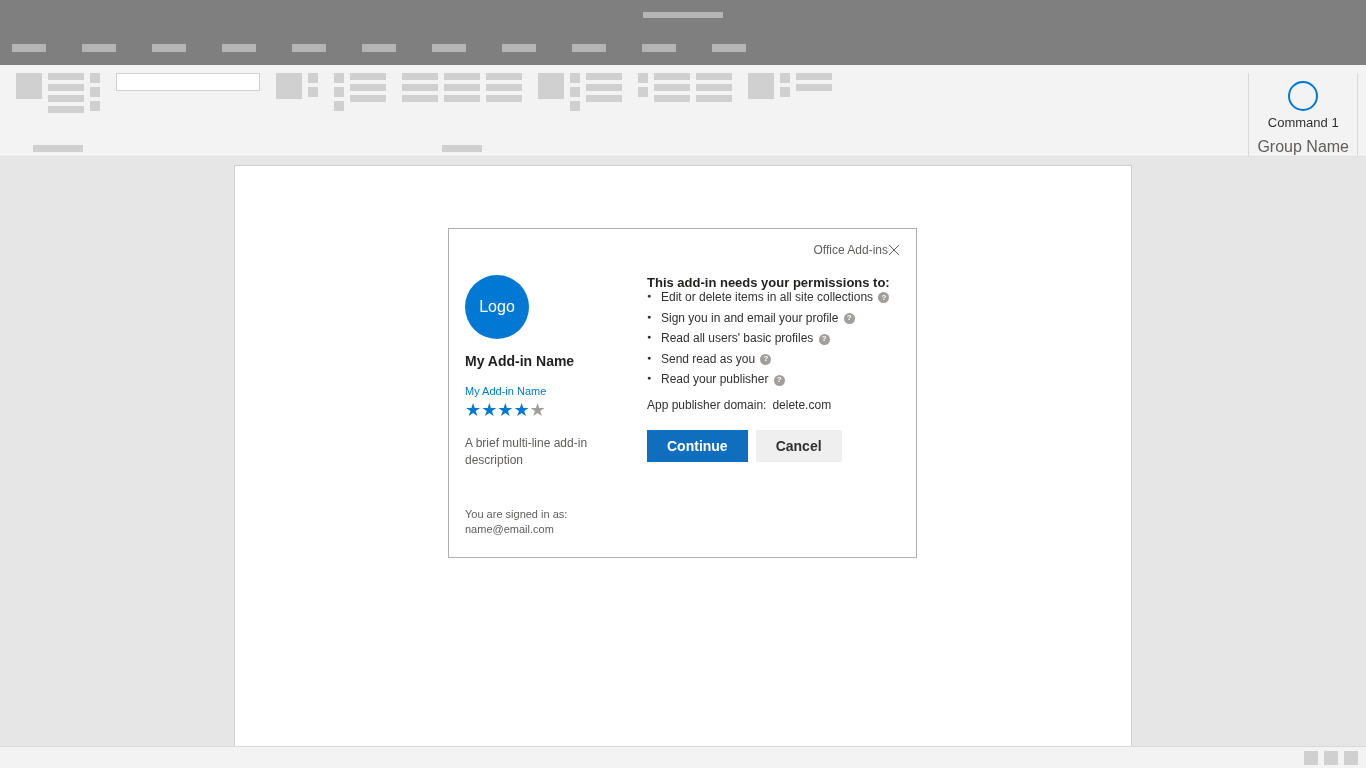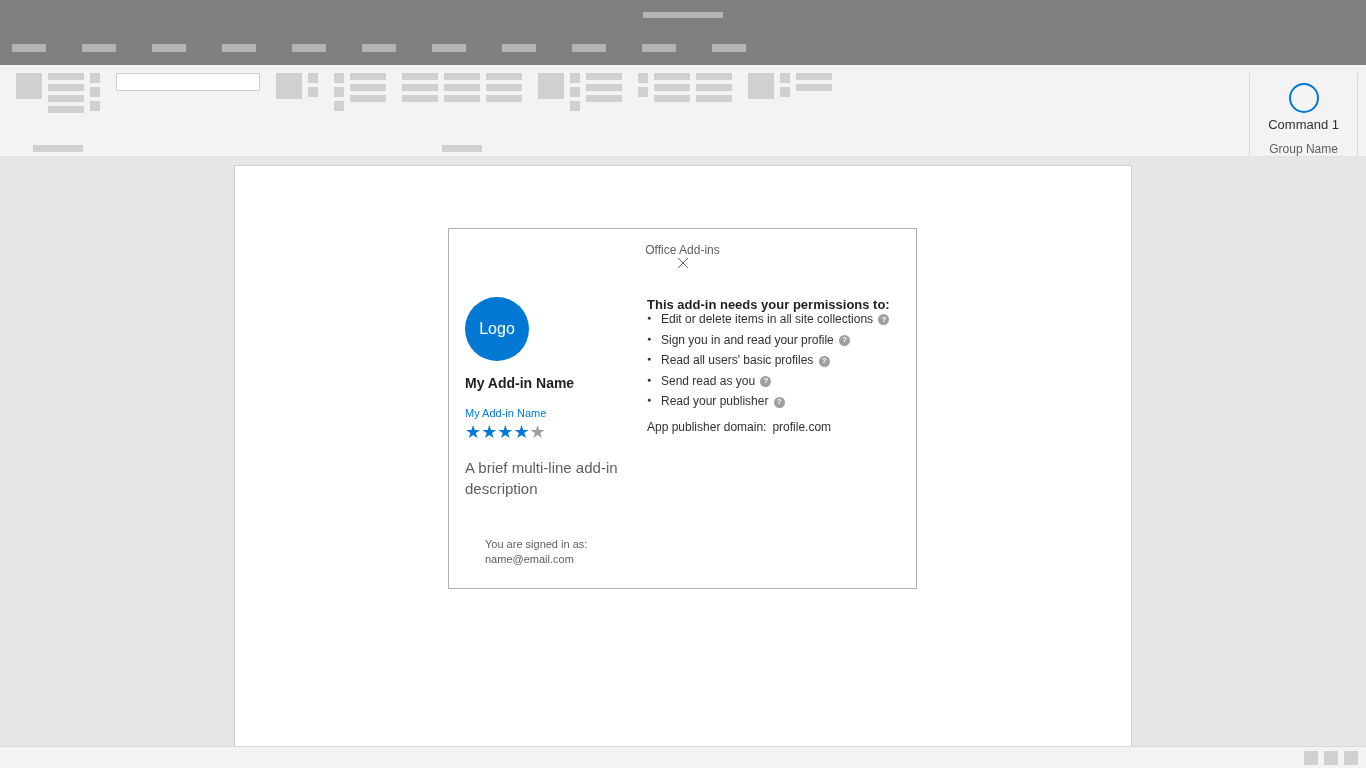--- a/index.html
+++ b/index.html
@@ -21,51 +21,51 @@
 .ph { background: #d0d0d0; }
 .ph.big { width: 26px; height: 26px; }
 .ph.line { width: 36px; height: 7px; }
 .ph.sq { width: 10px; height: 10px; }
 .input-ph { width: 144px; height: 18px; background: #fff; border: 1px solid #d0d0d0; }
 .rg-label { margin-top: auto; margin-bottom: 4px; align-self: center; }
 
 .addin-cmd { display: flex; flex-direction: column; align-items: center; justify-content: center; gap: 2px; height: 100%; padding: 0 10px; }
 .cmd-icon { width: 30px; height: 30px; border-radius: 50%; border: 2px solid #0078d4; }
 .cmd-label { font-size: 13px; color: #323130; margin-top: 2px; }
-.group-name { font-size: 12px; color: #605e5c; }
+.group-name { font-size: 16px; color: #605e5c; }
 .addin-section { margin-left: auto; display: flex; border-left: 1px solid #d9d9d9; border-right: 1px solid #d9d9d9; height: 100%; align-items: stretch; padding: 0 8px; }
 .addin-wrap { display: flex; flex-direction: column; align-items: center; }
 
 
 .doc-area { position: absolute; top: 157px; left: 0; right: 0; bottom: 22px; display: flex; justify-content: center; background: #e6e6e6; }
 .page { width: 898px; background: #fff; border: 1px solid #d0d0d0; margin-top: 8px; position: relative; height: 100%; }
 
 
 .status-bar { position: absolute; bottom: 0; left: 0; right: 0; height: 22px; background: #f3f3f3; border-top: 1px solid #d9d9d9; display: flex; align-items: center; justify-content: flex-end; padding: 0 8px; gap: 6px; }
 .sb-box { width: 14px; height: 14px; background: #d0d0d0; }
 
 
 .dialog { position: absolute; left: 213px; top: 62px; width: 469px; background: #fff; border: 1px solid #b0b0b0; padding: 14px 16px 20px 16px; }
-.dialog-header { display: flex; align-items: center; justify-content: flex-end; margin-bottom: 28px; flex-direction: column; }
+.dialog-header { display: flex; align-items: center; justify-content: flex-end; margin-bottom: 18px; }
 .dialog-title { font-size: 12px; color: #605e5c; }
 .close-icon { cursor: pointer; color: #605e5c; font-size: 13px; line-height: 1; }
 .close-icon svg { display: block; }
 
 .dialog-body { display: flex; gap: 28px; }
 .left-col { width: 154px; flex-shrink: 0; }
 .right-col { flex: 1; }
 
 .logo-circle { width: 64px; height: 64px; border-radius: 50%; background: #0078d4; display: flex; align-items: center; justify-content: center; color: #fff; font-size: 16px; font-weight: 300; }
 .addin-name { font-size: 14px; font-weight: 600; color: #201f1e; margin-top: 14px; }
 .addin-link { font-size: 11px; color: #0078d4; margin-top: 16px; cursor: pointer; }
 .stars { margin-top: 4px; font-size: 18px; letter-spacing: 0px; line-height: 1; }
 .star-filled { color: #0078d4; }
 .star-empty { color: #a19f9d; }
-.addin-desc { font-size: 15px; color: #605e5c; margin-top: 16px; line-height: 1.4; }
-.signed-in { font-size: 11px; color: #605e5c; margin-top: 38px; line-height: 1.4; margin-left: 20px; }
+.addin-desc { font-size: 12px; color: #605e5c; margin-top: 16px; line-height: 1.4; }
+.signed-in { font-size: 11px; color: #605e5c; margin-top: 38px; line-height: 1.4; }
 
 .perms-title { font-size: 13px; font-weight: 600; color: #201f1e; margin-bottom: 0; }
 .perms-list { list-style: none; font-size: 12px; color: #323130; }
 .perms-list li { position: relative; padding-left: 14px; margin-bottom: 5px; line-height: 1.3; }
 .perms-list li::before { content: "●"; position: absolute; left: 0; top: 1px; font-size: 7px; color: #323130; }
 .info-icon { display: inline-flex; width: 11px; height: 11px; border-radius: 50%; background: #a19f9d; color: #fff; font-size: 8px; align-items: center; justify-content: center; margin-left: 2px; vertical-align: middle; font-weight: bold; cursor: help; }
 
 .pub-domain { font-size: 12px; color: #323130; margin-top: 10px; }
 .pub-domain .domain-val { margin-left: 6px; }
 
@@ -264,27 +264,31 @@
           <div class="signed-in">
             <span>You are signed in as:</span><br>
             <span>name@email.com</span>
           </div>
         </div>
 
         <div class="right-col">
           <div class="perms-title">This add-in needs your permissions to:</div>
           <ul class="perms-list">
             <li><span>Edit or delete items in all site collections</span> <span class="info-icon">?</span></li>
-            <li><span>Sign you in and read your profile</span> <span class="info-icon">?</span></li>
+            <li><span>Sign you in and email your profile</span> <span class="info-icon">?</span></li>
             <li><span>Read all users' basic profiles</span> <span class="info-icon">?</span></li>
             <li><span>Send read as you</span> <span class="info-icon">?</span></li>
             <li><span>Read your publisher</span> <span class="info-icon">?</span></li>
           </ul>
           <div class="pub-domain">
-            <span>App publisher domain:</span><span class="domain-val">profile.com</span>
+            <span>App publisher domain:</span><span class="domain-val">delete.com</span>
+          </div>
+          <div class="dialog-buttons">
+            <button class="btn btn-primary">Continue</button>
+            <button class="btn btn-secondary">Cancel</button>
           </div>
         </div>
       </div>
     </div>
 
   </div>
 </div>
 
 <div class="status-bar">
   <div class="sb-box"></div>

